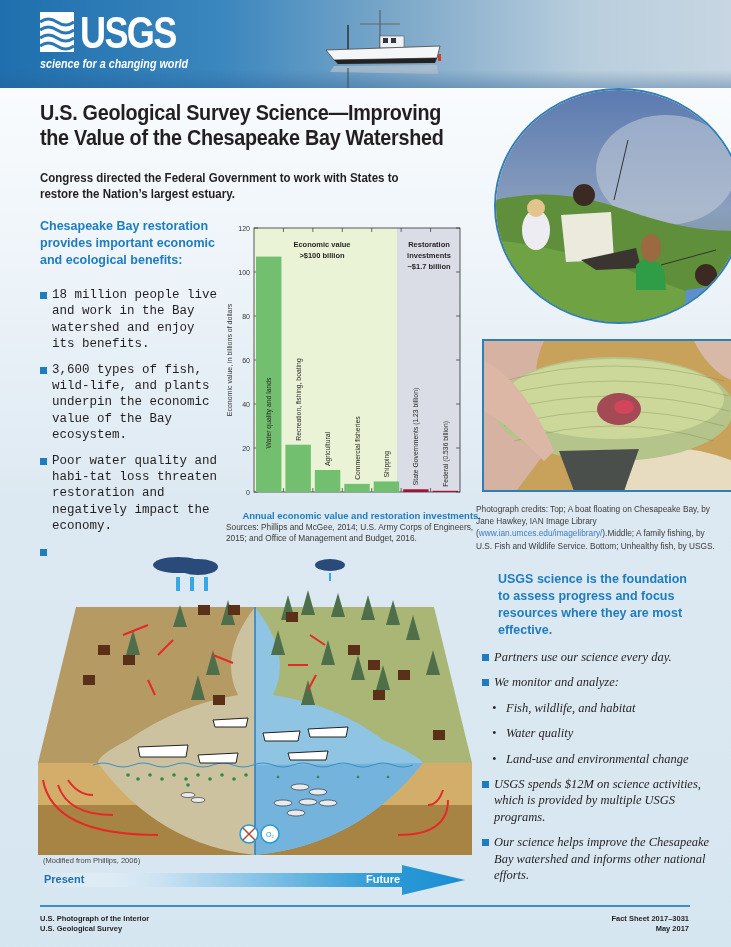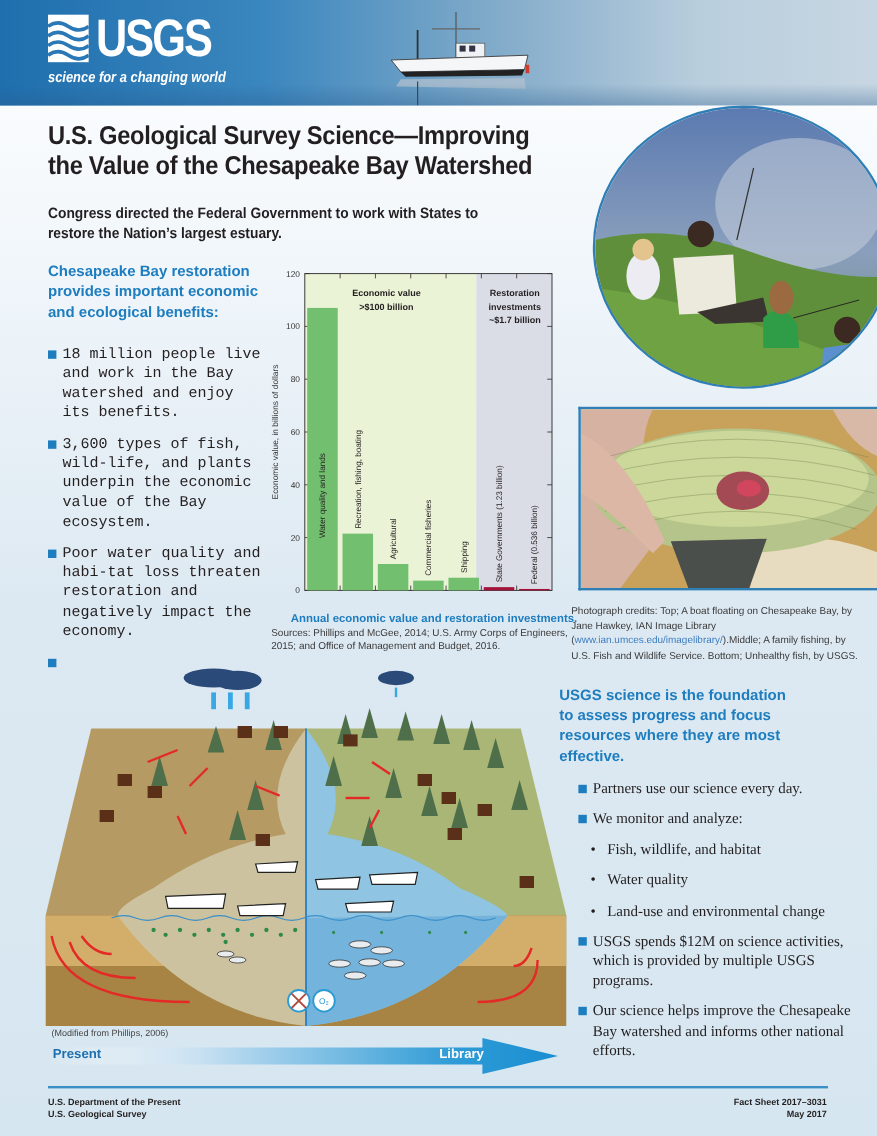--- a/index.html
+++ b/index.html
@@ -37,22 +37,22 @@
   .bullets li .sq { position: absolute; left: 0; top: 5px; width: 7px; height: 7px; background: #1d7dbf; }
 
   .chart { position: absolute; left: 222px; top: 218px; width: 250px; height: 285px; }
   .chart-caption { position: absolute; left: 226px; top: 510px; width: 255px; }
   .chart-caption .cap-title { font-size: 9.5px; font-weight: bold; color: #1d7dbf; text-align: right; }
   .chart-caption .cap-src { font-size: 8.3px; line-height: 11px; color: #3a3a3a; margin-top: 1px; }
 
   .credits { position: absolute; left: 476px; top: 503px; width: 240px; font-size: 8.3px; line-height: 12.2px; color: #3a3a3a; }
   .credits .link { color: #3d7dc0; }
 
-  .right-head { position: absolute; left: 466px; top: 571px; width: 200px; font-size: 12.5px; line-height: 17px; font-weight: bold; color: #1d7dbf; }
-  .rbullets { position: absolute; left: 482px; top: 649px; width: 235px; list-style: none; font-family: "Liberation Serif", serif; font-size: 12.5px; line-height: 16.4px; color: #231f20; }
+  .right-head { position: absolute; left: 498px; top: 571px; width: 200px; font-size: 12.5px; line-height: 17px; font-weight: bold; color: #1d7dbf; }
+  .rbullets { position: absolute; left: 482px; top: 649px; width: 235px; list-style: none; font-family: "Liberation Serif", serif; font-size: 12.5px; line-height: 16.4px; color: #231f20; font-style: italic; }
   .rbullets li { position: relative; padding-left: 12px; margin-bottom: 9px; }
   .rbullets li .sq { position: absolute; left: 0; top: 5px; width: 7px; height: 7px; background: #1d7dbf; }
   .rbullets li.sub { padding-left: 24px; }
   .rbullets li.sub .dot { position: absolute; left: 10px; top: 0; }
 
   .diagram { position: absolute; left: 38px; top: 555px; width: 434px; height: 300px; }
   .modified { position: absolute; left: 43px; top: 856px; font-size: 7.5px; color: #444; }
   .arrow-bar { position: absolute; left: 40px; top: 865px; width: 425px; height: 30px; }
   .present { position: absolute; left: 44px; top: 873px; font-size: 11px; font-weight: bold; color: #1d6fb0; }
   .future { position: absolute; left: 366px; top: 873px; font-size: 11px; font-weight: bold; color: #fff; }
@@ -375,23 +375,23 @@
     <linearGradient id="tl" x1="0" y1="0" x2="1" y2="0">
       <stop offset="0" stop-color="#ffffff" stop-opacity="0"></stop>
       <stop offset="0.3" stop-color="#c7e0f2"></stop>
       <stop offset="0.8" stop-color="#2e9bd6"></stop>
       <stop offset="1" stop-color="#1a8ed2"></stop>
     </linearGradient>
   </defs>
   <path d="M0 8 L362 8 L362 0 L425 15 L362 30 L362 22 L0 22 Z" fill="url(#tl)"></path>
 </svg>
 <div class="present">Present</div>
-<div class="future">Library</div>
+<div class="future">Future</div>
 
 <div class="footer-rule"></div>
 <div class="foot-left">
-  <div>U.S. Department of the Present</div>
+  <div>U.S. Photograph of the Interior</div>
   <div>U.S. Geological Survey</div>
 </div>
 <div class="foot-right">
   <div>Fact Sheet 2017–3031</div>
   <div>May 2017</div>
 </div>
 
 </body></html>

